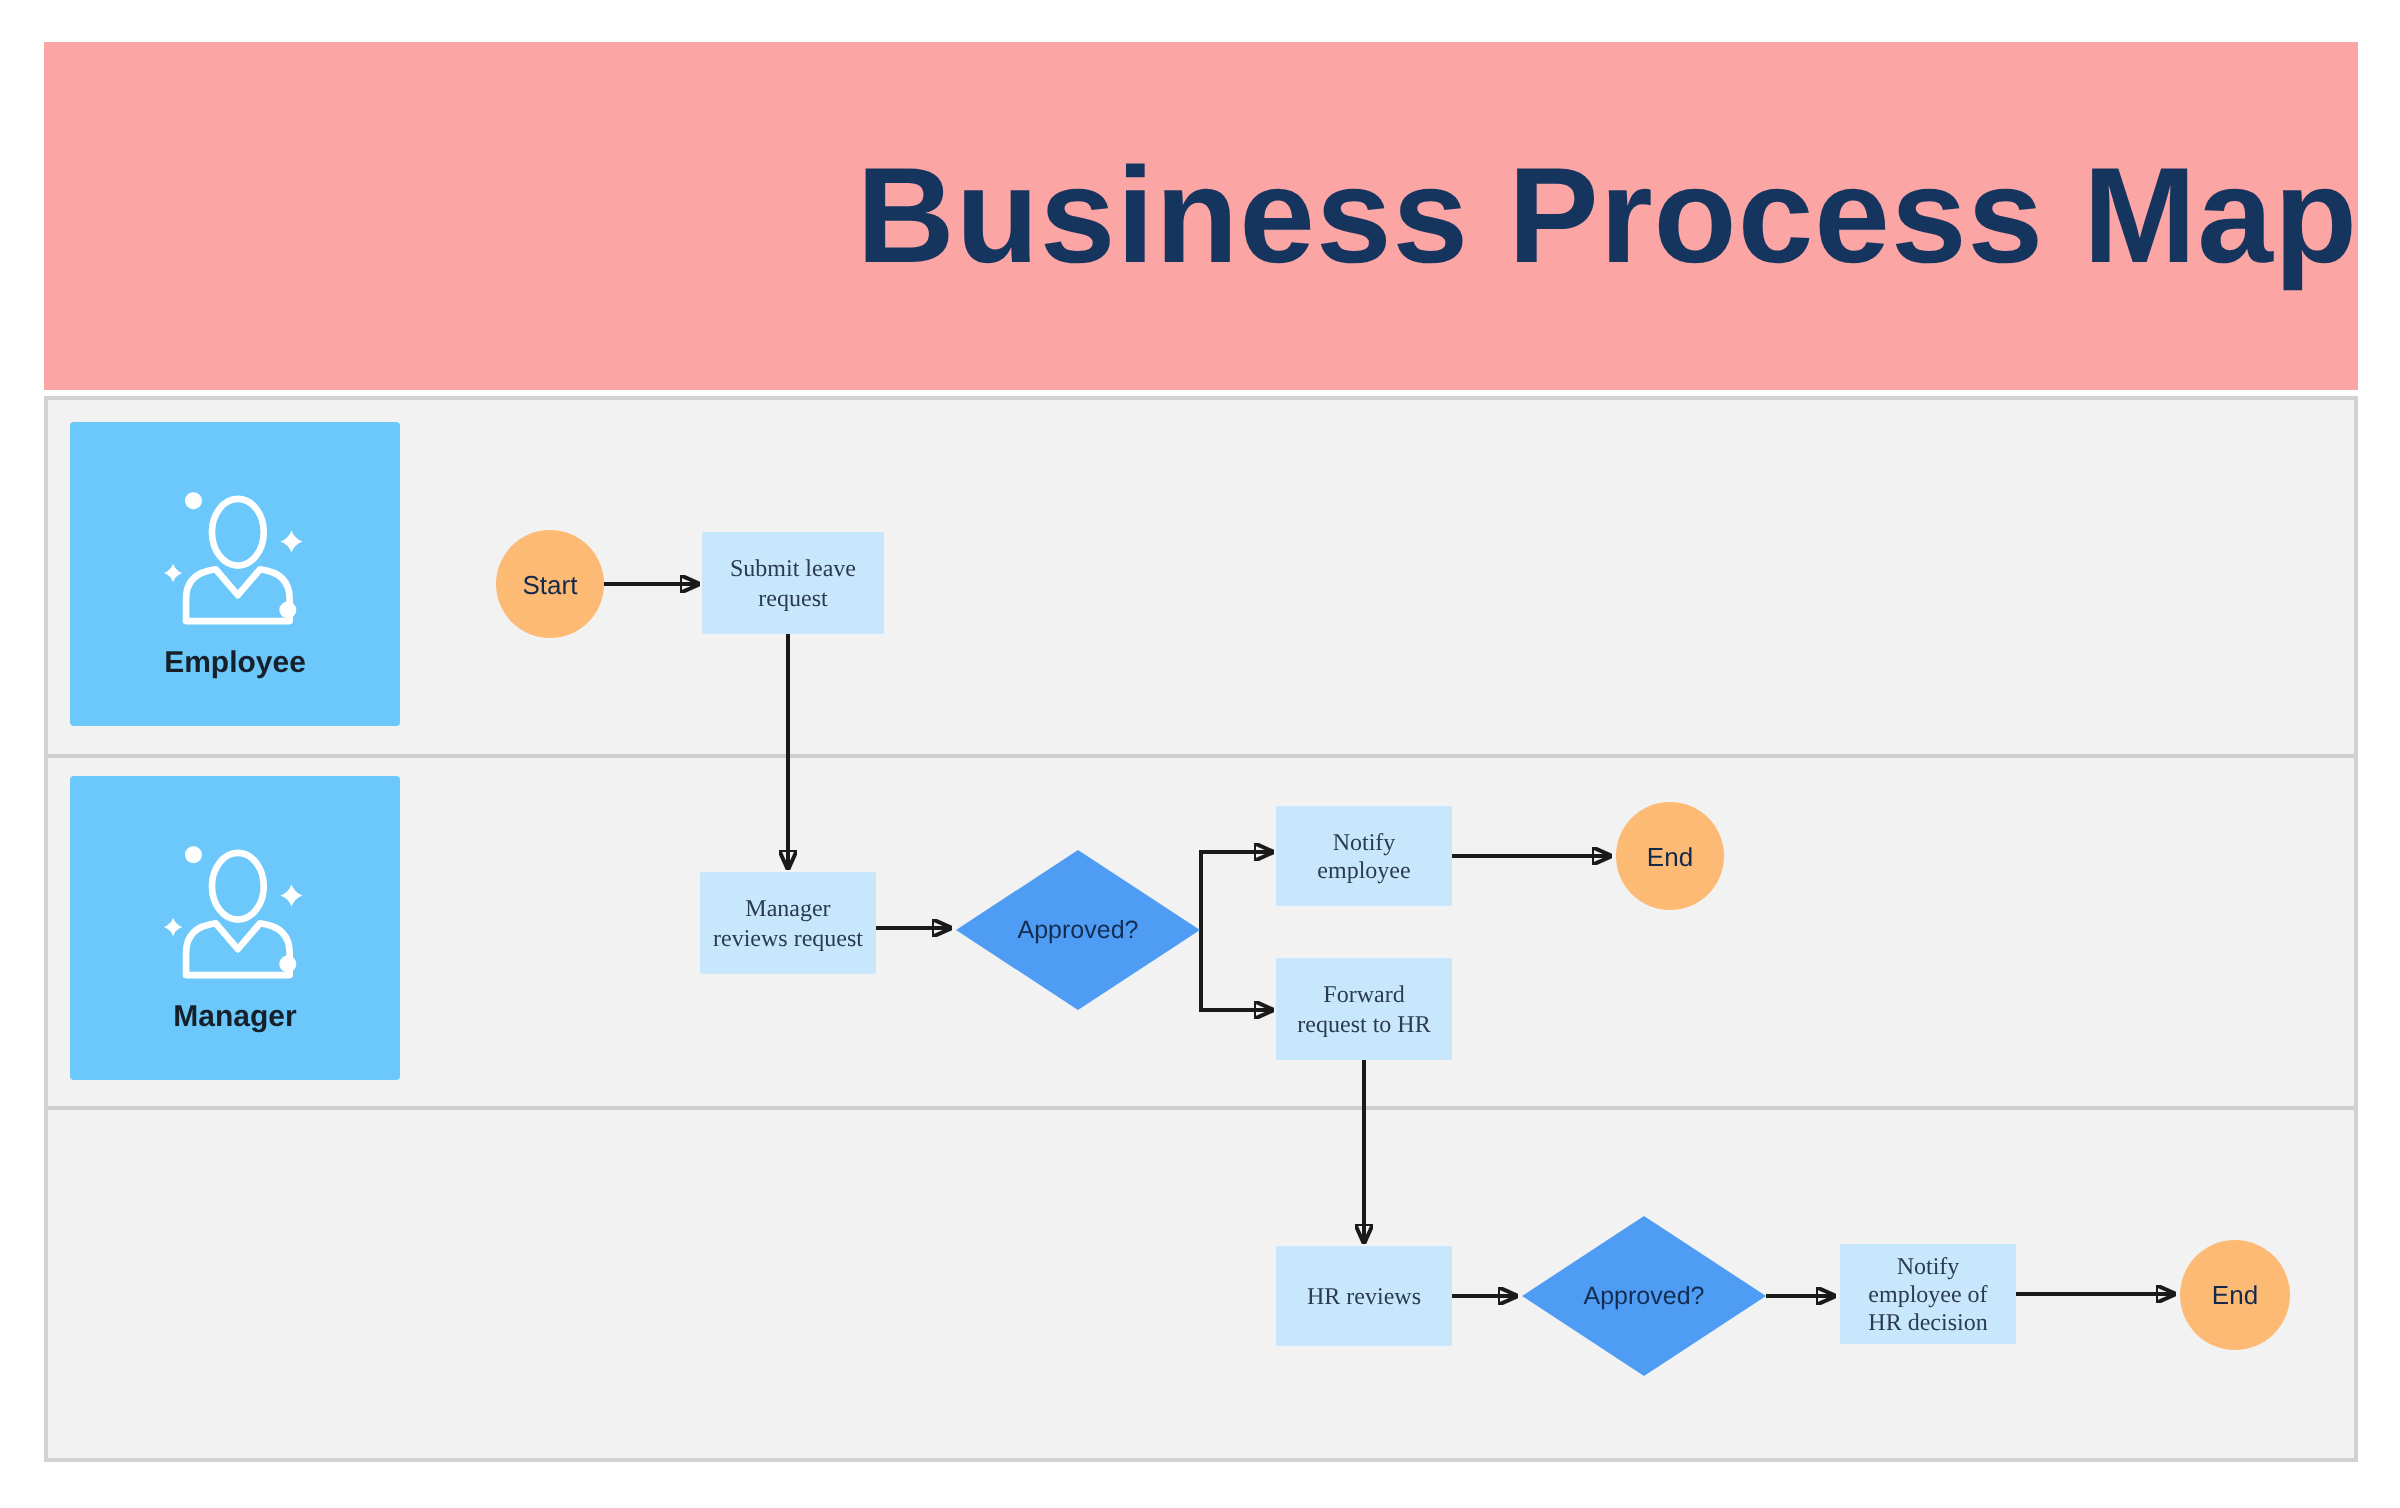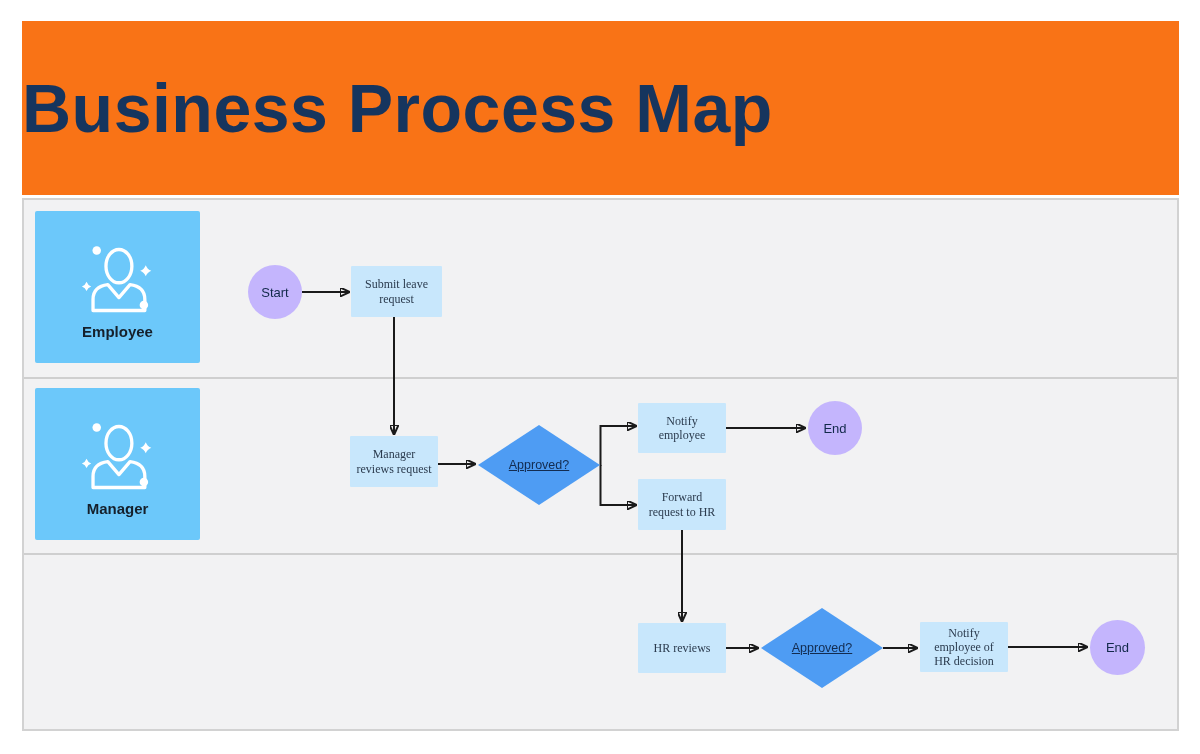--- a/index.html
+++ b/index.html
@@ -12,22 +12,22 @@
     height: 754px;
     background: #ffffff;
     overflow: hidden;
   }
 
   
   .header {
     position: absolute;
     left: 22px; top: 21px;
     width: 1157px; height: 174px;
-    background: #f97316;
-    display: flex; align-items: center; justify-content: flex-start;
+    background: #fca5a5;
+    display: flex; align-items: center; justify-content: flex-end;
   }
   .header h1 {
     font-size: 68px;
     font-weight: bold;
     color: #16355e;
     letter-spacing: 0.5px;
   }
 
   
   .lane-frame {
@@ -75,31 +75,30 @@
     background: #c8e7fc;
     border-radius: 1px;
     font-size: 12px;
     line-height: 1.18;
     color: #2b3b4e;
     white-space: pre-line;
     padding: 2px;
     font-family: Liberation Serif, serif;
   }
   .terminal {
-    background: #c4b5fd;
+    background: #fdba74;
     border-radius: 50%;
     font-size: 13px;
     color: #12294a;
   }
   .decision {
     background: #4e9cf3;
     clip-path: polygon(50% 0, 100% 50%, 50% 100%, 0 50%);
     font-size: 12.5px;
     color: #132c50;
-    text-decoration: underline;
   }
 
   .n-start      { left: 248px; top: 265px; width: 54px;  height: 54px; }
   .n-submit     { left: 351px; top: 266px; width: 91px;  height: 51px; }
   .n-mgr-review { left: 350px; top: 436px; width: 88px;  height: 51px; }
   .n-dia-mgr    { left: 478px; top: 425px; width: 122px; height: 80px; }
   .n-notify-emp { left: 638px; top: 403px; width: 88px;  height: 50px; }
   .n-end-mgr    { left: 808px; top: 401px; width: 54px;  height: 54px; }
   .n-forward-hr { left: 638px; top: 479px; width: 88px;  height: 51px; }
   .n-hr-review  { left: 638px; top: 623px; width: 88px;  height: 50px; text-align: right; }

